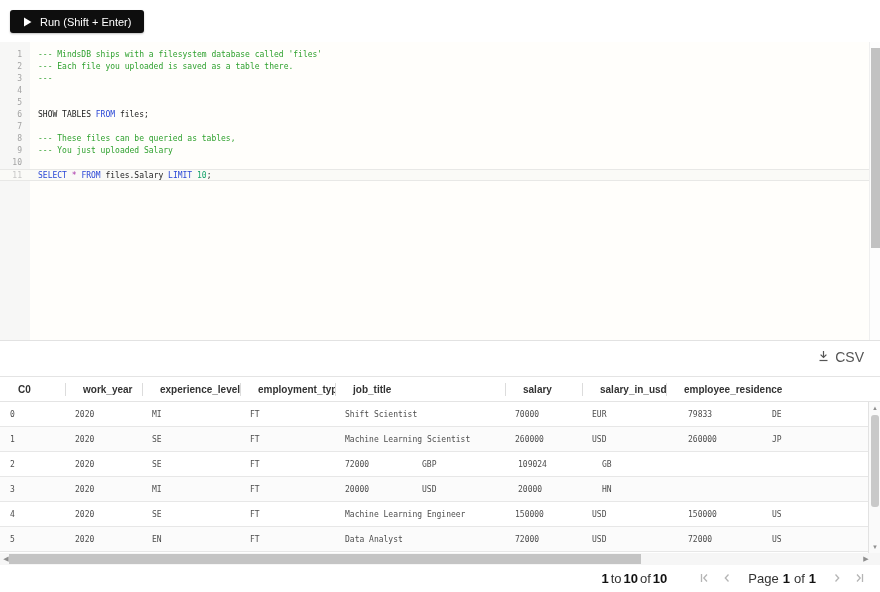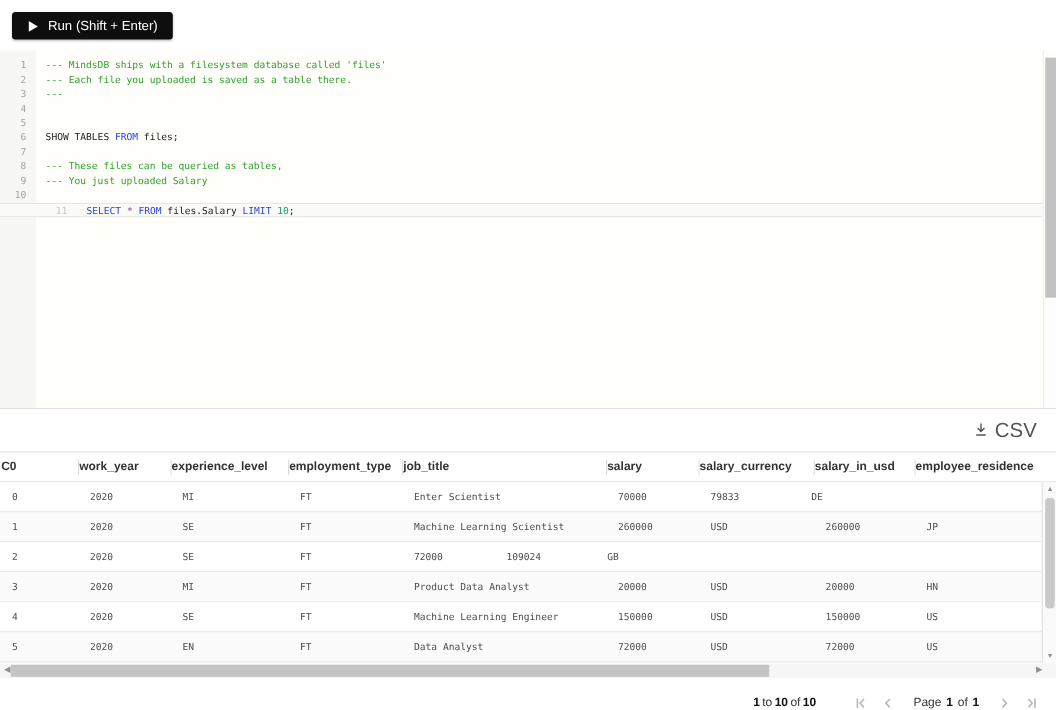--- a/index.html
+++ b/index.html
@@ -21,44 +21,44 @@
   .editor {
     position:absolute; top:42px; left:0; width:880px; height:299px;
     border-bottom:1px solid #e2e2e2; background:#fffefb;
     background-image:linear-gradient(to right, #f7f7f6 30px, rgba(0,0,0,0) 30px);
     font-family:"DejaVu Sans Mono", monospace; font-size:8px; overflow:hidden;
   }
   .lines { padding-top:7px; }
   .ed-row { display:flex; height:12px; line-height:12px; white-space:pre; }
   .ed-row.active { background:#fafaf7; border-top:1px solid #e8e8e6; border-bottom:1px solid #e8e8e6; }
   .ln { display:inline-block; width:22px; text-align:right; color:#a3a3a3; flex:0 0 22px; }
-  .ed-row.active .ln { color:#c6c6c6;margin-left:34px; }
+  .ed-row.active .ln { color:#c6c6c6; }
   .code { padding-left:16px; color:#222; }
   .tok-comment { color:#2fa12f; }
   .tok-keyword { color:#2946d6; }
   .tok-star { color:#a62ca6; }
   .tok-number { color:#17a36b; }
   .tok-plain { color:#222; }
   .ed-vscroll { position:absolute; top:0; right:0; width:11px; height:298px; border-left:1px solid #efefef; background:#fdfdfd; }
   .ed-vscroll .thumb { position:absolute; top:6px; left:1px; width:9px; height:200px; background:#c2c2c2; }
   
   .results { position:absolute; top:341px; left:0; width:880px; height:251px; background:#fff; }
   .csv-btn {
     position:absolute; top:8px; right:16px; height:20px; background:none; border:none;
-    display:flex; gap:6px; color:#555; font-size:17px; cursor:pointer;
+    display:flex; gap:6px; color:#555; font-size:14px; cursor:pointer;
     font-family:"Liberation Sans", sans-serif;
   }
   
   .grid-header {
     position:absolute; top:35px; left:0; width:880px; height:26px;
     border-top:1px solid #e4e4e4; border-bottom:1px solid #e4e4e4;
     display:flex; align-items:center; background:#fff; overflow:hidden;
   }
   .hcell {
-    position:relative; height:100%; display:flex; align-items:center; padding-left:1px;
+    position:relative; height:100%; display:flex; align-items:center; padding-left:18px;
     font-size:10px; font-weight:bold; color:#333; flex:0 0 auto; white-space:nowrap; overflow:hidden;
   }
   .hcell + .hcell::before {
     content:""; position:absolute; left:0; top:6px; width:1px; height:13px; background:#dcdcdc;
   }
   .grid-body { position:absolute; top:61px; left:0; width:868px; height:151px; overflow:hidden; }
   .grow { display:flex; height:25px; align-items:center; border-bottom:1px solid #e7e7e7; background:#fff; }
   .grow:nth-child(even) { background:#fbfbfb; }
   .gcell {
     height:100%; display:flex; align-items:center; padding-left:10px; flex:0 0 auto;
@@ -75,21 +75,21 @@
   .grid-vscroll .thumb { position:absolute; top:13px; left:2px; width:8px; height:92px; background:#c9c9c9; border-radius:3px; }
   
   .hscroll { position:absolute; top:212px; left:0; width:880px; height:12px; background:#f6f6f6; }
   .hscroll .arr { position:absolute; top:0; width:12px; height:12px; color:#8f8f8f; font-size:7px; text-align:center; line-height:12px; }
   .hscroll .arr.left { left:0; }
   .hscroll .arr.right { right:8px; }
   .hscroll .thumb { position:absolute; top:1px; left:9px; width:632px; height:10px; background:#c4c4c4; }
   
   .pagefoot {
     position:absolute; top:224px; left:0; width:880px; height:26px;
-    display:flex; align-items:flex-end; justify-content:flex-end; font-size:10px; color:#333;
+    display:flex; align-items:center; justify-content:flex-end; font-size:13px; color:#333;
   }
   .range { margin-right:32px; }
   .range span { margin:0 1px; }
   .b { font-weight:bold; color:#111; }
   .pager { display:flex; align-items:center; gap:14px; margin-right:16px; }
   .pgbtn { background:none; border:none; padding:0; display:flex; align-items:center; cursor:pointer; }
   .page-label { display:flex; gap:4px; margin:0 4px; }
 </style>
 </head>
 <body>
@@ -138,61 +138,61 @@
       <span>CSV</span>
     </button>
 
     <div class="grid-header">
         <div class="hcell" style="width: 65px;">C0</div>
         <div class="hcell" style="width: 77px;">work_year</div>
         <div class="hcell" style="width: 98px;">experience_level</div>
         <div class="hcell" style="width: 95px;">employment_type</div>
         <div class="hcell" style="width: 170px;">job_title</div>
         <div class="hcell" style="width: 77px;">salary</div>
-        <div class="hcell" style="width: 96px;">salary_currency</div>
         <div class="hcell" style="width: 84px;">salary_in_usd</div>
         <div class="hcell" style="width: 118px;">employee_residence</div>
       </div>
     <div class="grid-body">
         <div class="grow">
           <div class="gcell" style="width: 65px;">0</div>
           <div class="gcell" style="width: 77px;">2020</div>
           <div class="gcell" style="width: 98px;">MI</div>
           <div class="gcell" style="width: 95px;">FT</div>
-          <div class="gcell" style="width: 170px;">Enter Scientist</div>
+          <div class="gcell" style="width: 170px;">Shift Scientist</div>
           <div class="gcell" style="width: 77px;">70000</div>
+          <div class="gcell" style="width: 96px;">EUR</div>
           <div class="gcell" style="width: 84px;">79833</div>
           <div class="gcell" style="width: 118px;">DE</div>
         </div>
         <div class="grow">
           <div class="gcell" style="width: 65px;">1</div>
           <div class="gcell" style="width: 77px;">2020</div>
           <div class="gcell" style="width: 98px;">SE</div>
           <div class="gcell" style="width: 95px;">FT</div>
           <div class="gcell" style="width: 170px;">Machine Learning Scientist</div>
           <div class="gcell" style="width: 77px;">260000</div>
           <div class="gcell" style="width: 96px;">USD</div>
           <div class="gcell" style="width: 84px;">260000</div>
           <div class="gcell" style="width: 118px; text-align: right;">JP</div>
         </div>
         <div class="grow">
           <div class="gcell" style="width: 65px;">2</div>
           <div class="gcell" style="width: 77px;">2020</div>
           <div class="gcell" style="width: 98px;">SE</div>
           <div class="gcell" style="width: 95px;">FT</div>
           <div class="gcell" style="width: 77px;">72000</div>
+          <div class="gcell" style="width: 96px;">GBP</div>
           <div class="gcell" style="width: 84px;">109024</div>
           <div class="gcell" style="width: 118px;">GB</div>
         </div>
         <div class="grow">
           <div class="gcell" style="width: 65px;">3</div>
           <div class="gcell" style="width: 77px;">2020</div>
           <div class="gcell" style="width: 98px;">MI</div>
           <div class="gcell" style="width: 95px;">FT</div>
-          <div class="gcell" style="width: 170px;">Product Data Analyst</div>
           <div class="gcell" style="width: 77px;">20000</div>
           <div class="gcell" style="width: 96px;">USD</div>
           <div class="gcell" style="width: 84px;">20000</div>
           <div class="gcell" style="width: 118px;">HN</div>
         </div>
         <div class="grow">
           <div class="gcell" style="width: 65px;">4</div>
           <div class="gcell" style="width: 77px;">2020</div>
           <div class="gcell" style="width: 98px;">SE</div>
           <div class="gcell" style="width: 95px;">FT</div>

